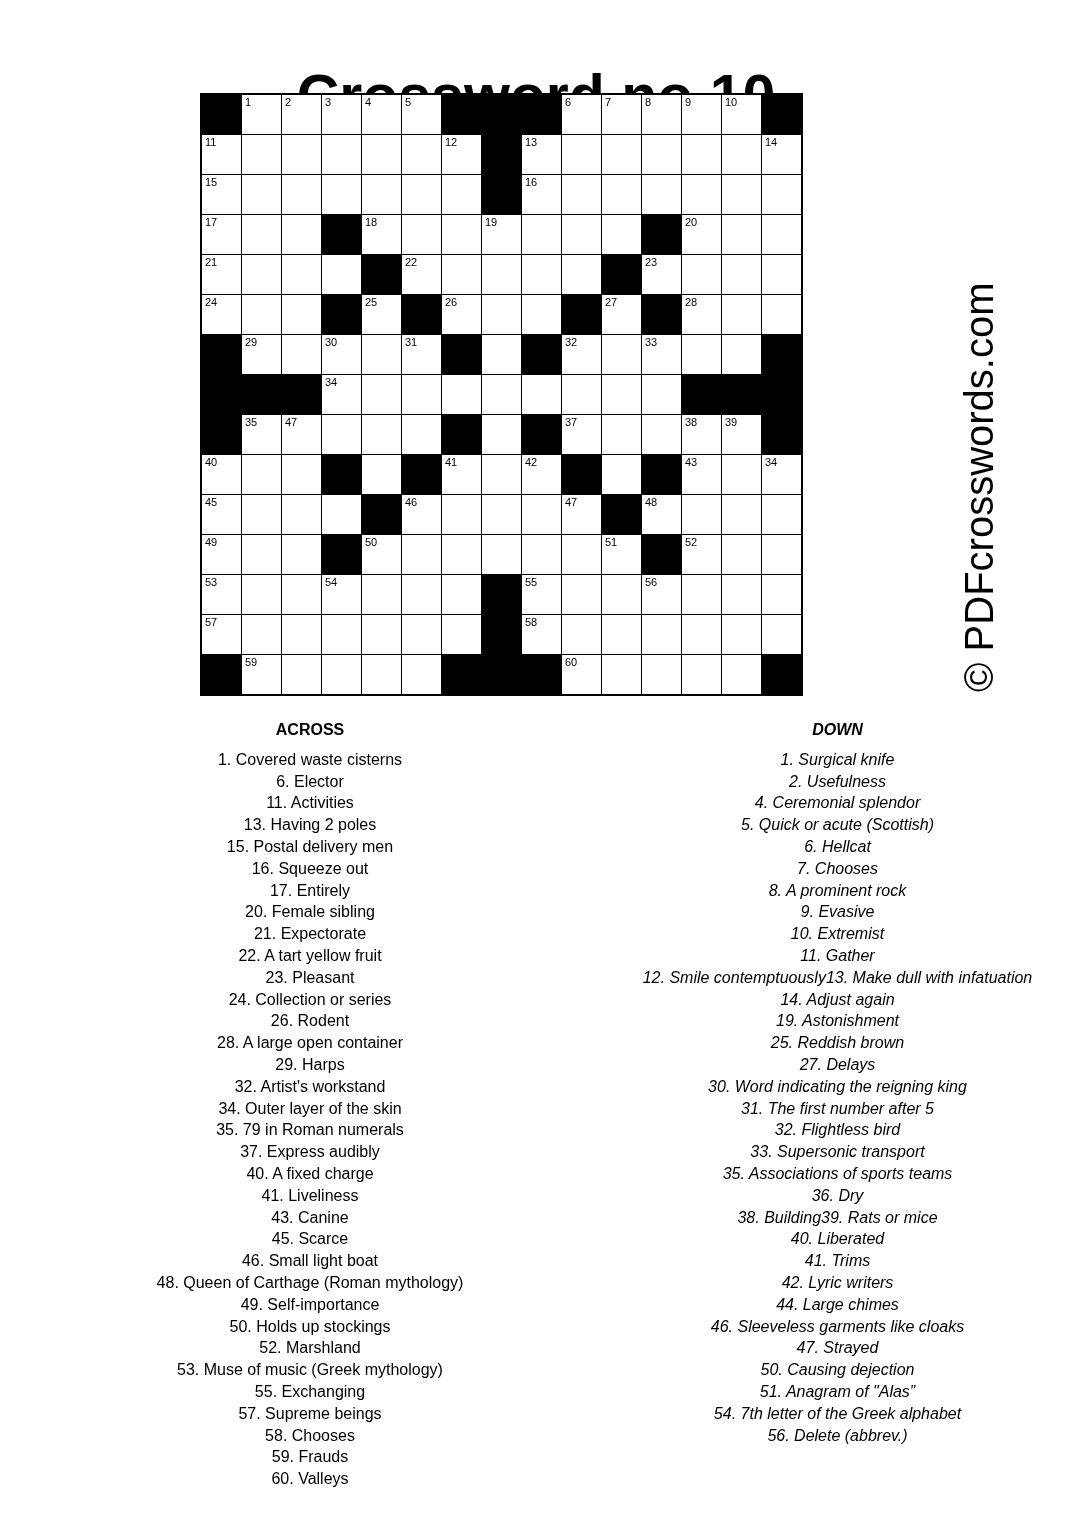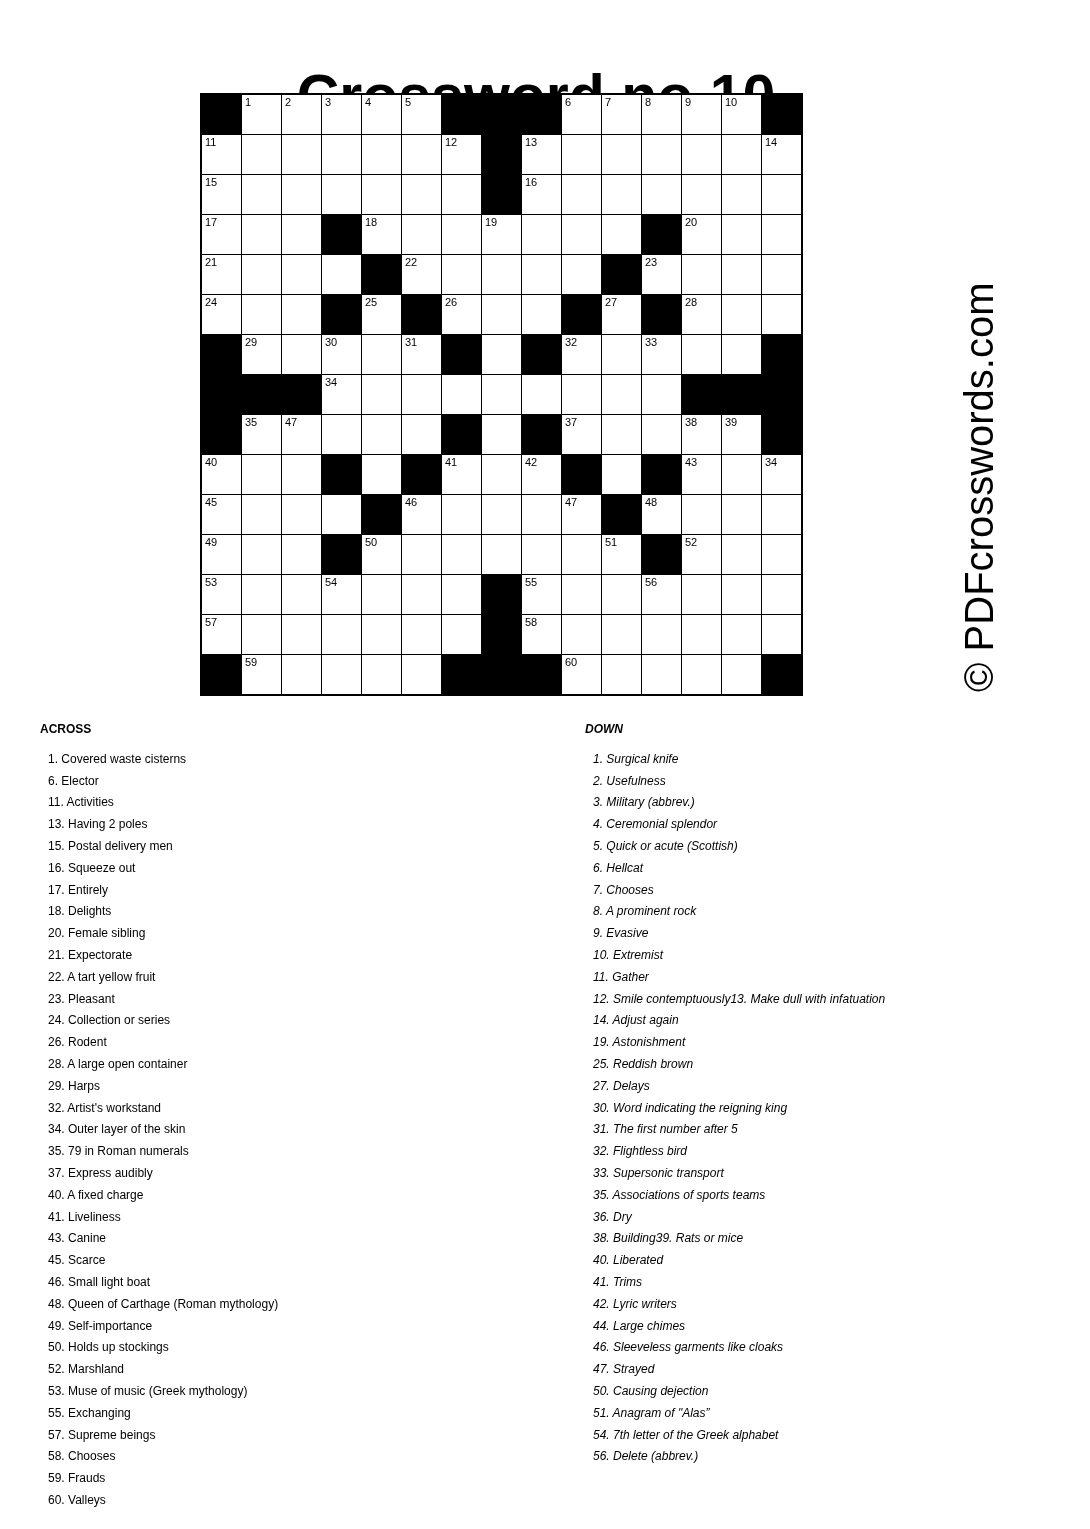--- a/index.html
+++ b/index.html
@@ -58,22 +58,23 @@
     top: 692px;
     transform-origin: 0 0;
     transform: rotate(-90deg);
     font-size: 40px;
     white-space: nowrap;
     color: #000000;
   }
   .clues {
     position: absolute;
     top: 719px;
-    font-size: 12px;
+    font-size: 16px;
     line-height: 21.8px;
+    text-align: center;
   }
   .clues.across { left: 40px;  width: 540px; }
   .clues.down   { left: 585px; width: 505px; font-style: italic; }
   .clue-header  { font-weight: 700; }
   .clues ul {
     margin: 8px;
     padding: 0;
     list-style: none;
   }
   .clues li { white-space: nowrap; }
@@ -438,21 +439,20 @@
   <div class="clues across">
     <div class="clue-header">ACROSS</div>
     <ul id="across-list">
         <li>1. Covered waste cisterns</li>
         <li>6. Elector</li>
         <li>11. Activities</li>
         <li>13. Having 2 poles</li>
         <li>15. Postal delivery men</li>
         <li>16. Squeeze out</li>
         <li>17. Entirely</li>
-        <li>18. Delights</li>
         <li>20. Female sibling</li>
         <li>21. Expectorate</li>
         <li>22. A tart yellow fruit</li>
         <li>23. Pleasant</li>
         <li>24. Collection or series</li>
         <li>26. Rodent</li>
         <li>28. A large open container</li>
         <li>29. Harps</li>
         <li>32. Artist's workstand</li>
         <li>34. Outer layer of the skin</li>
@@ -474,21 +474,20 @@
         <li>59. Frauds</li>
         <li>60. Valleys</li>
       </ul>
   </div>
 
   <div class="clues down">
     <div class="clue-header">DOWN</div>
     <ul id="down-list">
         <li>1. Surgical knife</li>
         <li>2. Usefulness</li>
-        <li>3. Military (abbrev.)</li>
         <li>4. Ceremonial splendor</li>
         <li>5. Quick or acute (Scottish)</li>
         <li>6. Hellcat</li>
         <li>7. Chooses</li>
         <li>8. A prominent rock</li>
         <li>9. Evasive</li>
         <li>10. Extremist</li>
         <li>11. Gather</li>
         <li>12. Smile contemptuously13. Make dull with infatuation</li>
         <li>14. Adjust again</li>

